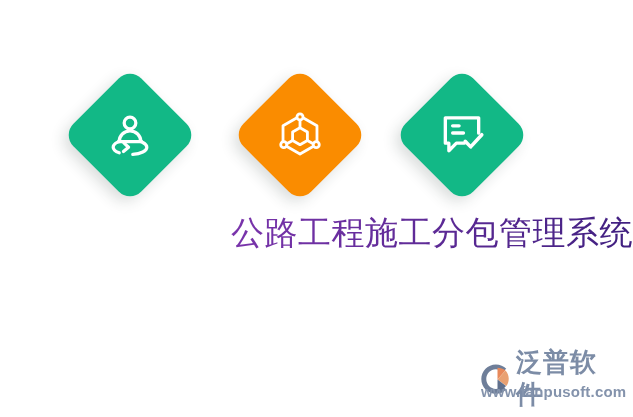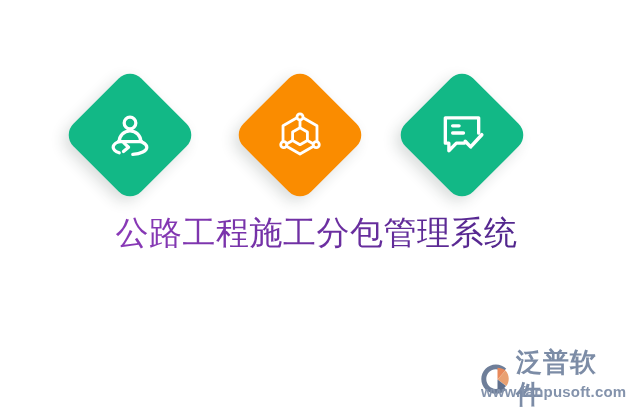--- a/index.html
+++ b/index.html
@@ -47,21 +47,21 @@
     z-index:2;
     display:block;
   }
   .diamond-glyph svg { display:block; width:100%; height:100%; }
 
   
   #headline {
     position:absolute;
     left:0; top:211px;
     width:633px;
-    text-align:center;
+    text-align:right;
   }
   .headline-line {
     font-family:"Liberation Serif", serif;
     font-size:33px;
     line-height:45px;
     letter-spacing:0.5px;
     font-weight:400;
     white-space:nowrap;
     background-image:linear-gradient(100deg,#9B3FC4 0%,#8235BE 22%,#6A2FAC 52%,#52268F 78%,#402080 100%);
     -webkit-background-clip:text;

